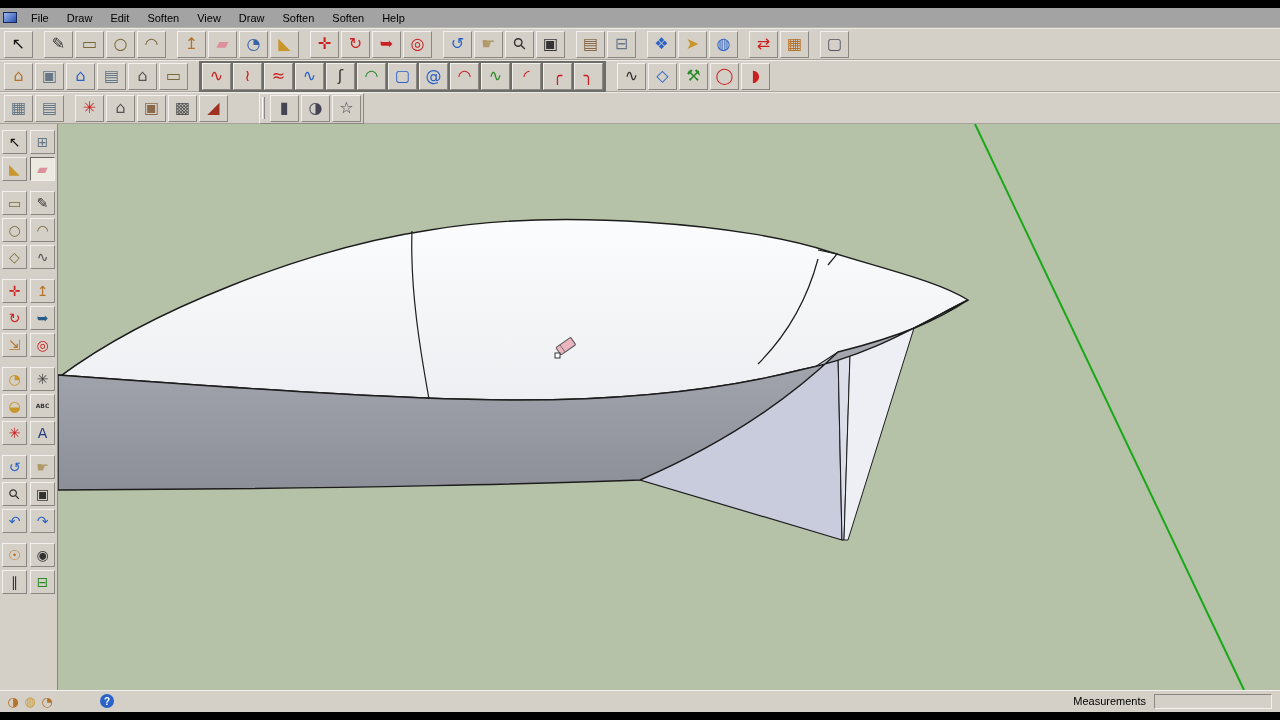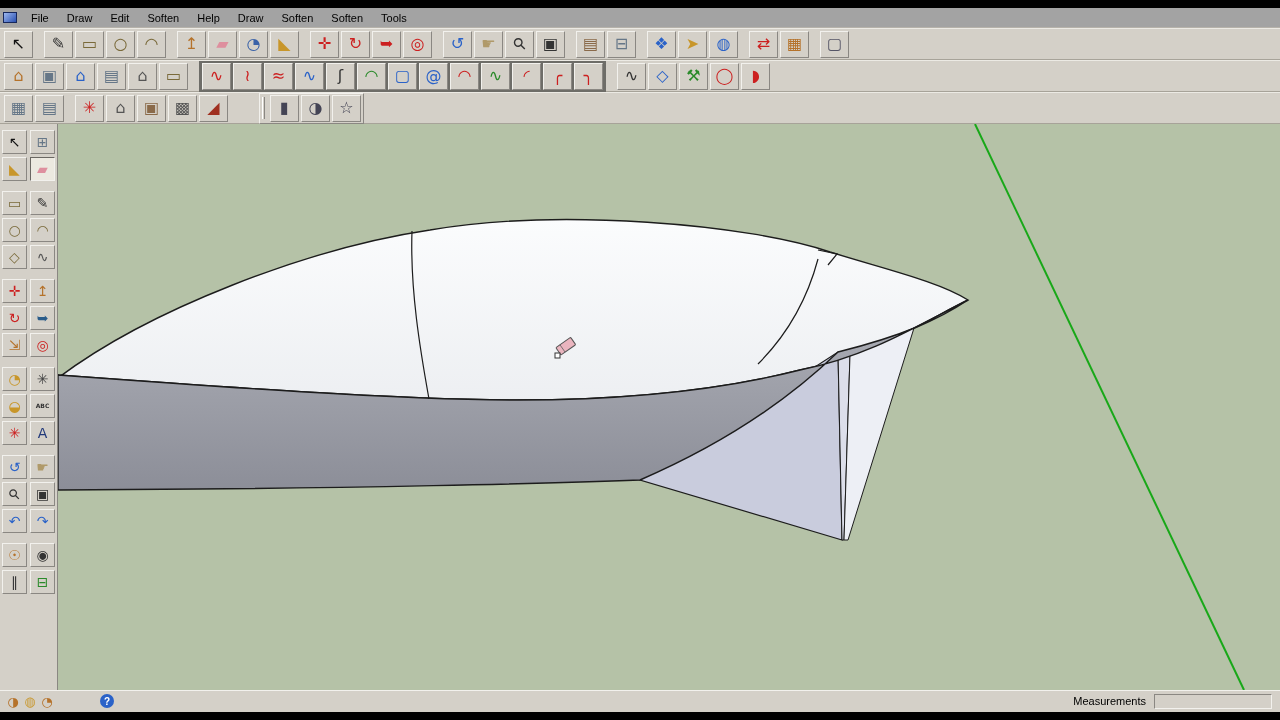--- a/index.html
+++ b/index.html
@@ -104,25 +104,25 @@
 
 <div class="letterbox top"></div>
 
 <div class="menubar">
   <div class="appicon"></div>
   <div class="menus">
       <span class="menuitem">File</span>
       <span class="menuitem">Draw</span>
       <span class="menuitem">Edit</span>
       <span class="menuitem">Soften</span>
-      <span class="menuitem">Help</span>
+      <span class="menuitem">View</span>
       <span class="menuitem">Draw</span>
       <span class="menuitem">Soften</span>
       <span class="menuitem">Soften</span>
-      <span class="menuitem">Tools</span>
+      <span class="menuitem">Help</span>
     </div>
 </div>
 
 <div class="trow row1">
   <div class="tbgroup">
       <button class="tbtn" style="color: rgb(17, 17, 17);">
         <span class="g">↖</span>
       </button>
       <button class="tbtn gap" style="color: rgb(51, 51, 51);">
         <span class="g">✎</span>

